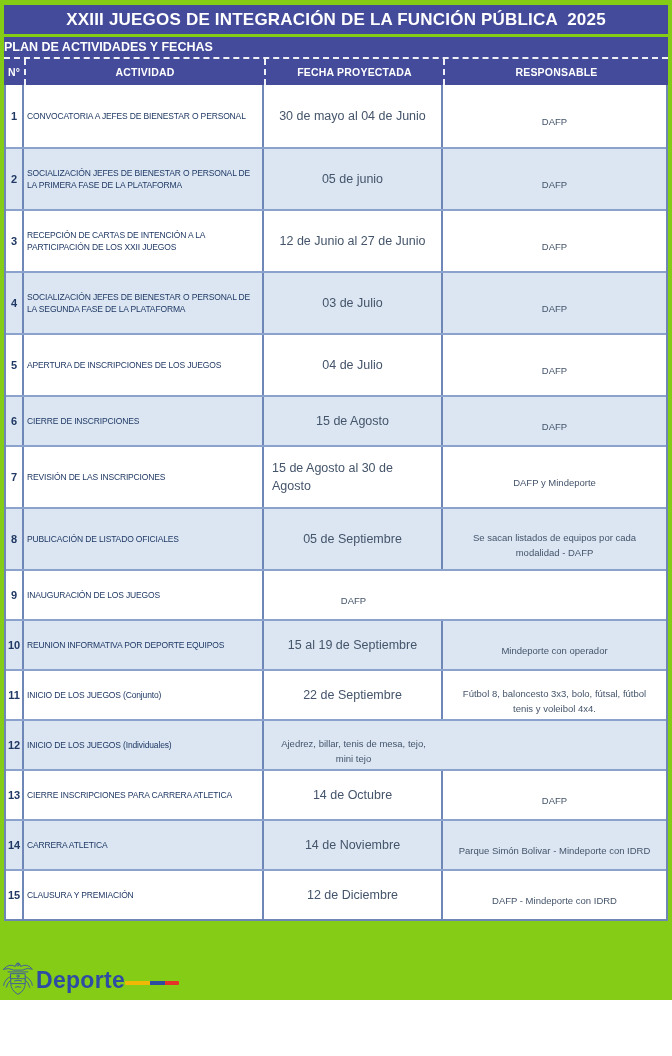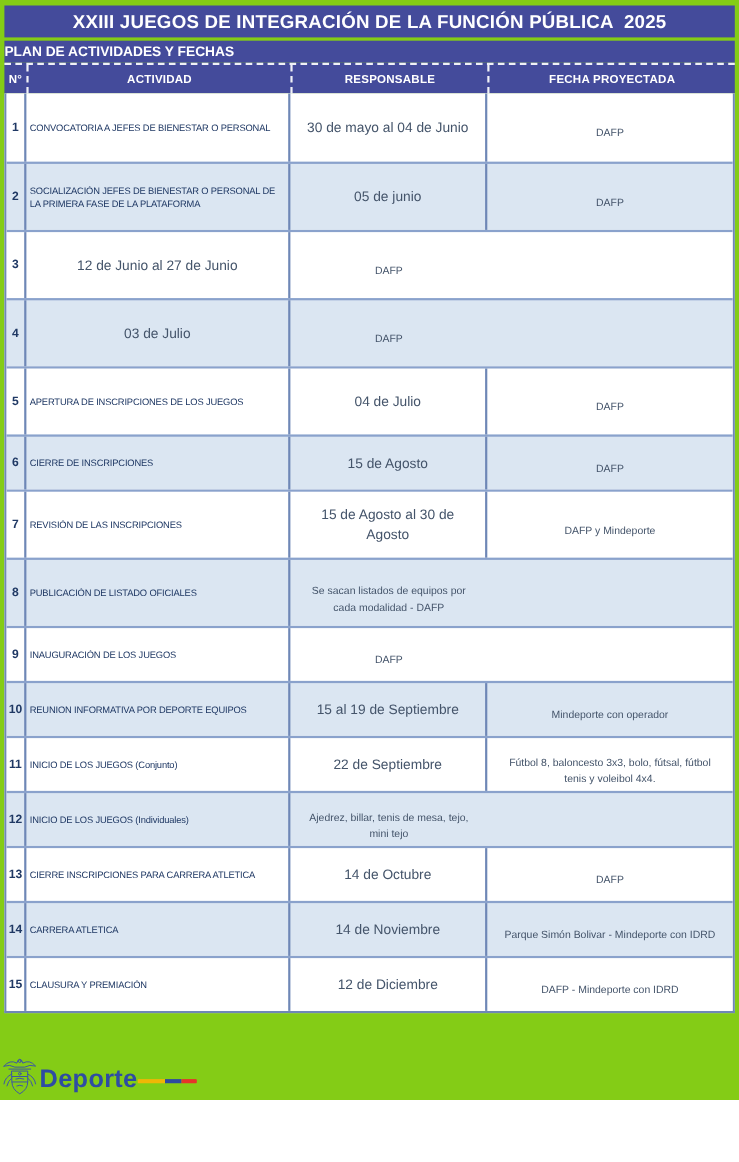--- a/index.html
+++ b/index.html
@@ -53,21 +53,21 @@
     border-right:2px solid var(--grid-border-dark);
   }
   .ca{
     display:flex;align-items:center;
     padding:4px 6px 4px 3px;
     font-weight:normal;color:var(--text-navy);font-size:8.5px;
     letter-spacing:-0.15px;line-height:1.45;
     border-right:2px solid var(--grid-border-dark);
   }
   .cf{
-    display:flex;align-items:center;justify-content:center;text-align:center;
+    display:flex;align-items:center;justify-content:center;
     color:var(--text-slate);font-size:12.5px;line-height:1.45;
     border-right:2px solid var(--grid-border-dark);padding:2px 8px;
   }
   .cr{
     display:flex;align-items:center;justify-content:center;text-align:center;
     color:var(--text-slate);font-size:9.5px;line-height:1.6;padding:2px 15px;margin-top:12px;
   }
 
   .footer{
     position:absolute;left:0;right:0;top:960px;
@@ -89,47 +89,49 @@
 <div class="page">
   <div class="doc">
 
     <div class="bar-title">XXIII JUEGOS DE INTEGRACIÓN DE LA FUNCIÓN PÚBLICA  2025</div>
 
     <div class="bar-sub">PLAN DE ACTIVIDADES Y FECHAS</div>
 
     <div class="cols-header">
       <div class="hc">N°</div>
       <div class="hc">ACTIVIDAD</div>
+      <div class="hc">FECHA PROYECTADA</div>
       <div class="hc">RESPONSABLE</div>
-      <div class="hc">FECHA PROYECTADA</div>
     </div>
 
     <div class="tbody">
   <div class="trow">
     <div class="cn">1</div>
     <div class="ca">CONVOCATORIA A JEFES DE BIENESTAR O PERSONAL</div>
     <div class="cf">30 de mayo al 04 de Junio</div>
     <div class="cr">DAFP</div>
   </div>
 
   <div class="trow">
     <div class="cn">2</div>
     <div class="ca">SOCIALIZACIÓN JEFES DE BIENESTAR O PERSONAL DE LA PRIMERA FASE DE LA PLATAFORMA</div>
     <div class="cf">05 de junio</div>
     <div class="cr">DAFP</div>
   </div>
 
   <div class="trow">
     <div class="cn">3</div>
+    <div class="ca">RECEPCIÓN DE CARTAS DE INTENCIÓN A LA PARTICIPACIÓN DE LOS XXII JUEGOS</div>
     <div class="cf">12 de Junio al 27 de Junio</div>
     <div class="cr">DAFP</div>
   </div>
 
   <div class="trow">
     <div class="cn">4</div>
+    <div class="ca">SOCIALIZACIÓN JEFES DE BIENESTAR O PERSONAL DE LA SEGUNDA FASE DE LA PLATAFORMA</div>
     <div class="cf">03 de Julio</div>
     <div class="cr">DAFP</div>
   </div>
 
   <div class="trow">
     <div class="cn">5</div>
     <div class="ca">APERTURA DE INSCRIPCIONES DE LOS JUEGOS</div>
     <div class="cf">04 de Julio</div>
     <div class="cr">DAFP</div>
   </div>
@@ -144,20 +146,21 @@
   <div class="trow">
     <div class="cn">7</div>
     <div class="ca">REVISIÓN DE LAS INSCRIPCIONES</div>
     <div class="cf">15 de Agosto al 30 de Agosto</div>
     <div class="cr">DAFP y Mindeporte</div>
   </div>
 
   <div class="trow">
     <div class="cn">8</div>
     <div class="ca">PUBLICACIÓN DE LISTADO OFICIALES</div>
+    <div class="cf">05 de Septiembre</div>
     <div class="cr">Se sacan listados de equipos por cada modalidad - DAFP</div>
   </div>
 
   <div class="trow">
     <div class="cn">9</div>
     <div class="ca">INAUGURACIÓN DE LOS JUEGOS</div>
     <div class="cr">DAFP</div>
   </div>
 
   <div class="trow">

